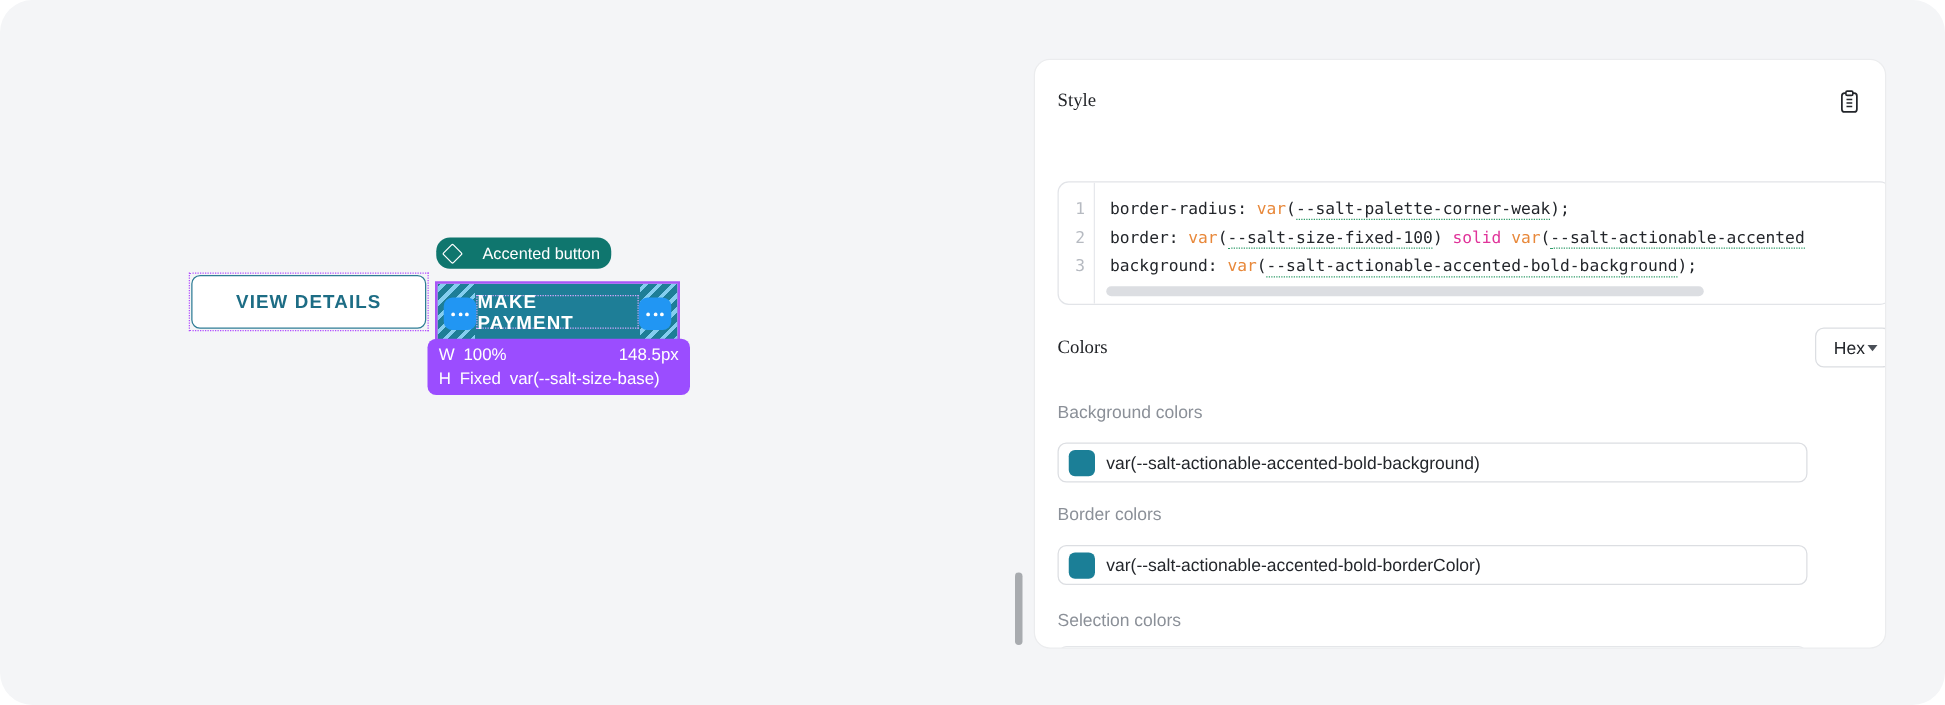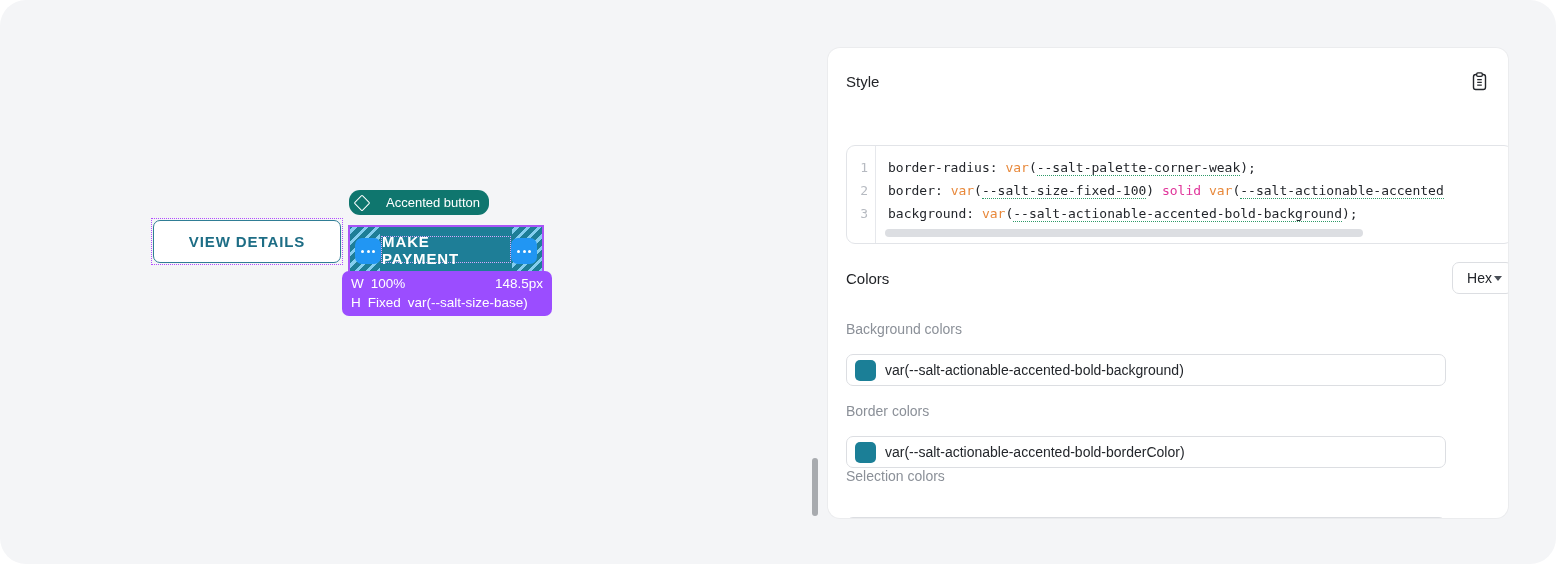--- a/index.html
+++ b/index.html
@@ -184,20 +184,21 @@
     background: #ffffff;
     border-radius: 12px;
     box-shadow: 0 0 0 1px rgba(0,0,0,0.035);
     overflow: hidden;
   }
 
   .section-title {
     font-size: 15px;
     color: #222428;
     margin: 0;
+    font-family: Liberation Serif, serif;
   }
 
   .style-head {
     display: flex;
     align-items: center;
     justify-content: space-between;
     padding: 18px 18px 0 18px;
     height: 30px;
   }
 
@@ -423,20 +424,20 @@
       <span class="swatch teal" style="background: rgb(27, 127, 151);"></span>
       <span>var(--salt-actionable-accented-bold-background)</span>
     </div>
 
     <div class="group-label" style="top:355px">Border colors</div>
     <div class="color-field" style="top:388px">
       <span class="swatch teal" style="background: rgb(27, 127, 151);"></span>
       <span>var(--salt-actionable-accented-bold-borderColor)</span>
     </div>
 
-    <div class="group-label" style="top:420px">Selection colors</div>
+    <div class="group-label" style="top:440px">Selection colors</div>
     <div class="color-field" style="top:469px">
       
       
     </div>
 
   </div>
 </div>
 
 </body></html>

